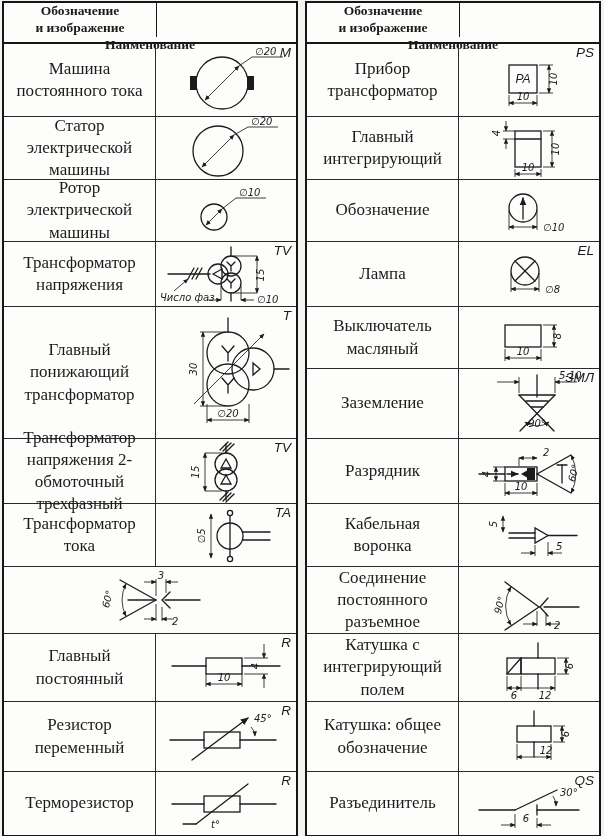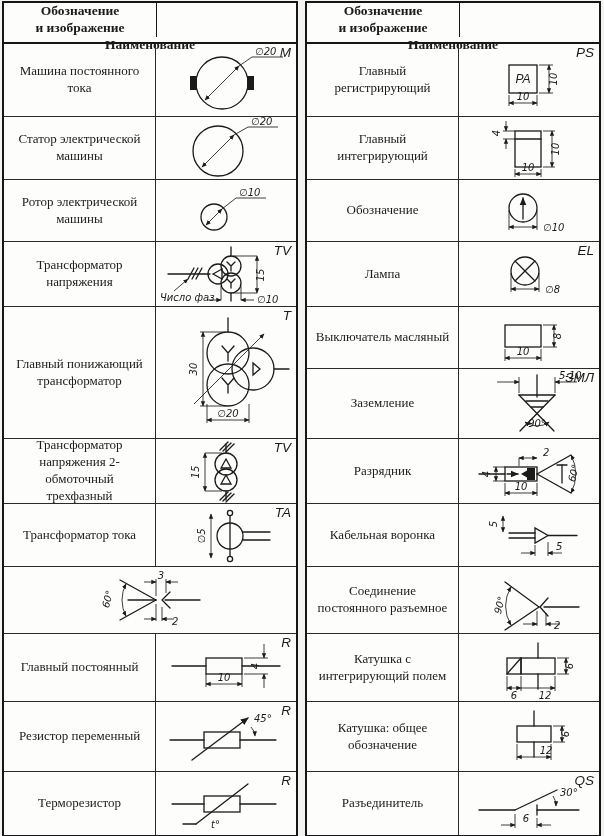--- a/index.html
+++ b/index.html
@@ -22,21 +22,21 @@
     display:flex;flex-direction:column;align-items:center;justify-content:center;
     font-weight:bold;font-size:13.5px;line-height:1.25;text-align:center;
   }
   .hc1{width:152px;border-right:1px solid #161616;}
   .hc2{flex:1;}
   .row{display:flex;border-bottom:1px solid #2a2a2a;box-sizing:border-box;}
   .row:last-child{border-bottom:none;}
   .name{
     width:152px;border-right:1px solid #2a2a2a;box-sizing:border-box;
     display:flex;align-items:center;justify-content:center;
-    text-align:center;font-size:13px;line-height:1.3;padding:2px 7px;
+    text-align:center;font-size:17px;line-height:1.3;padding:2px 7px;
   }
   .sym{flex:1;position:relative;display:flex;align-items:center;justify-content:center;}
   .code{
     position:absolute;top:1px;right:5px;
     font:italic 13.5px "Liberation Sans", sans-serif;
   }
   .s{stroke:#1b1b1b;stroke-width:1.3;fill:none;stroke-linecap:round;}
   .d{stroke:#1b1b1b;stroke-width:0.85;fill:none;}
   .f{fill:#1b1b1b;stroke:none;}
   .t{font:italic 10px "DejaVu Sans", sans-serif;fill:#1b1b1b;}
@@ -289,21 +289,21 @@
       <div class="hc hc1">
         <span>Обозначение</span>
         <span>и изображение</span>
       </div>
       <div class="hc hc2">
         <span>Наименование</span>
       </div>
     </div>
 
     <div class="row" style="height:73px">
-      <div class="name">Главный регистрирующий</div>
+      <div class="name">Прибор трансформатор</div>
       <div class="sym">
         <span class="code">PS</span>
         <svg width="140" height="71">
           <rect class="s" x="50" y="20" width="28" height="28"></rect>
           <text x="64" y="38" text-anchor="middle" style="font:italic 12px 'Liberation Sans',sans-serif;fill:#1b1b1b">PA</text>
           <line class="d" x1="80" y1="20" x2="94" y2="20"></line>
           <line class="d" x1="80" y1="48" x2="94" y2="48"></line>
           <line class="d" x1="90" y1="20" x2="90" y2="48" marker-start="url(#ah)" marker-end="url(#ah)"></line>
           <text class="t" transform="rotate(-90 98 34)" x="98" y="34" text-anchor="middle">10</text>
           <line class="d" x1="50" y1="50" x2="50" y2="61"></line>

